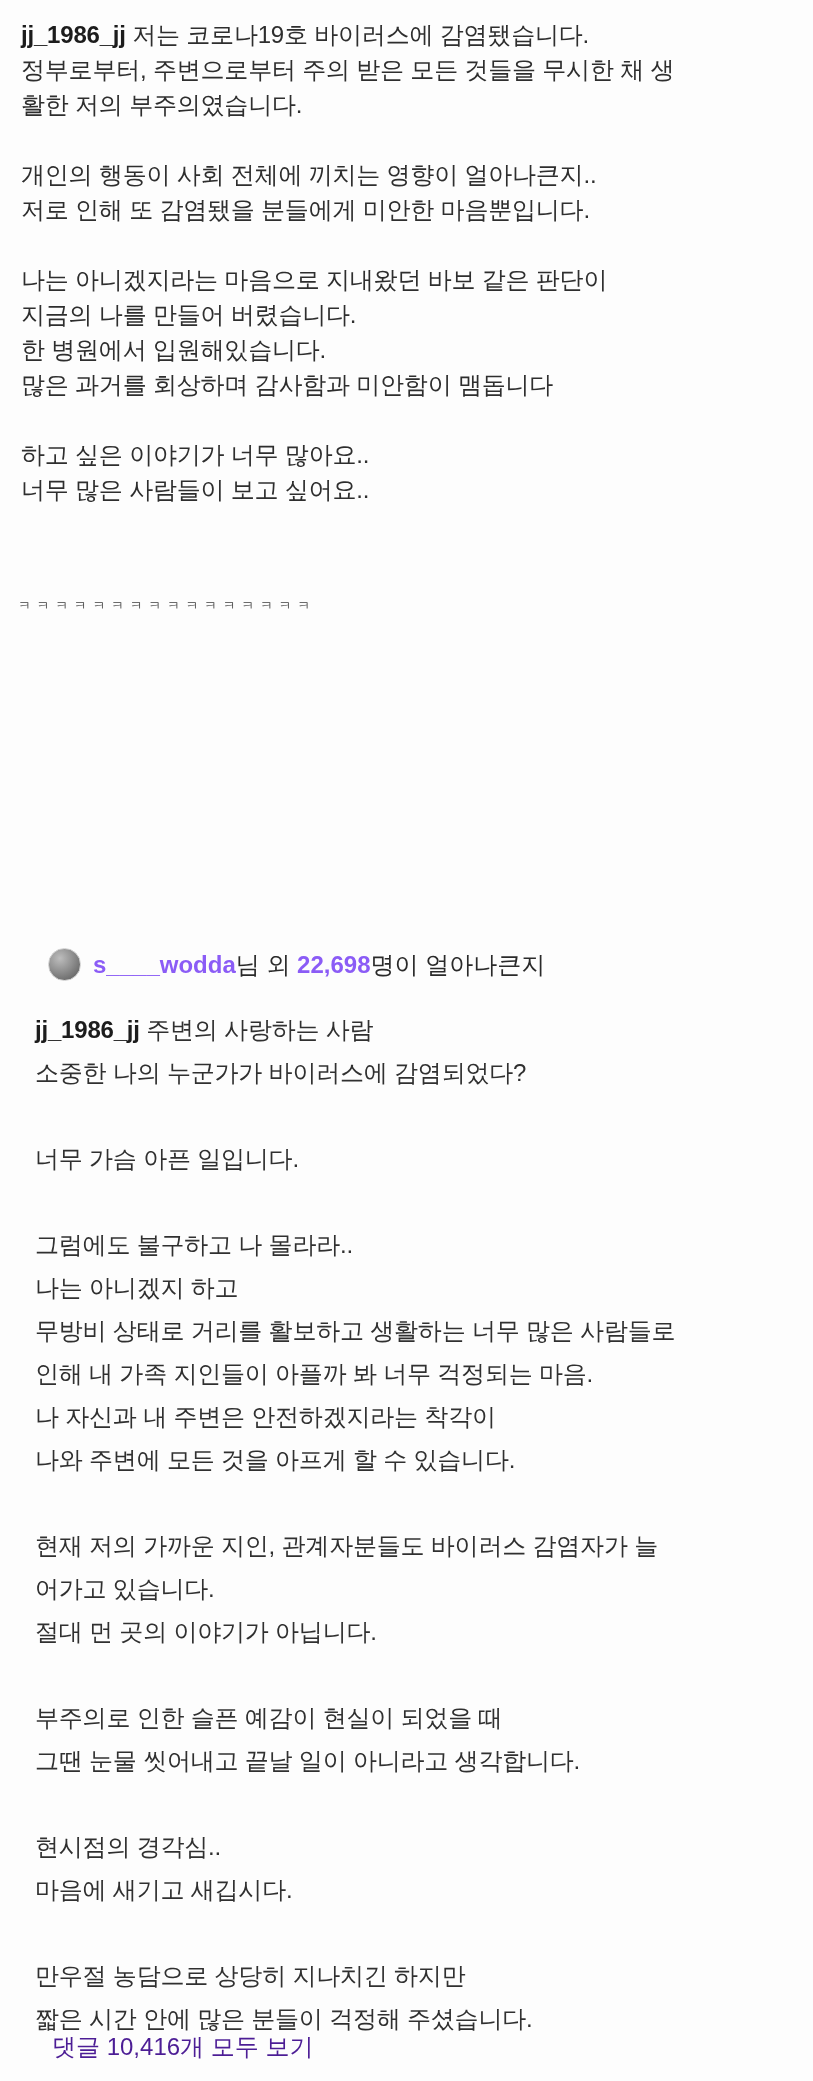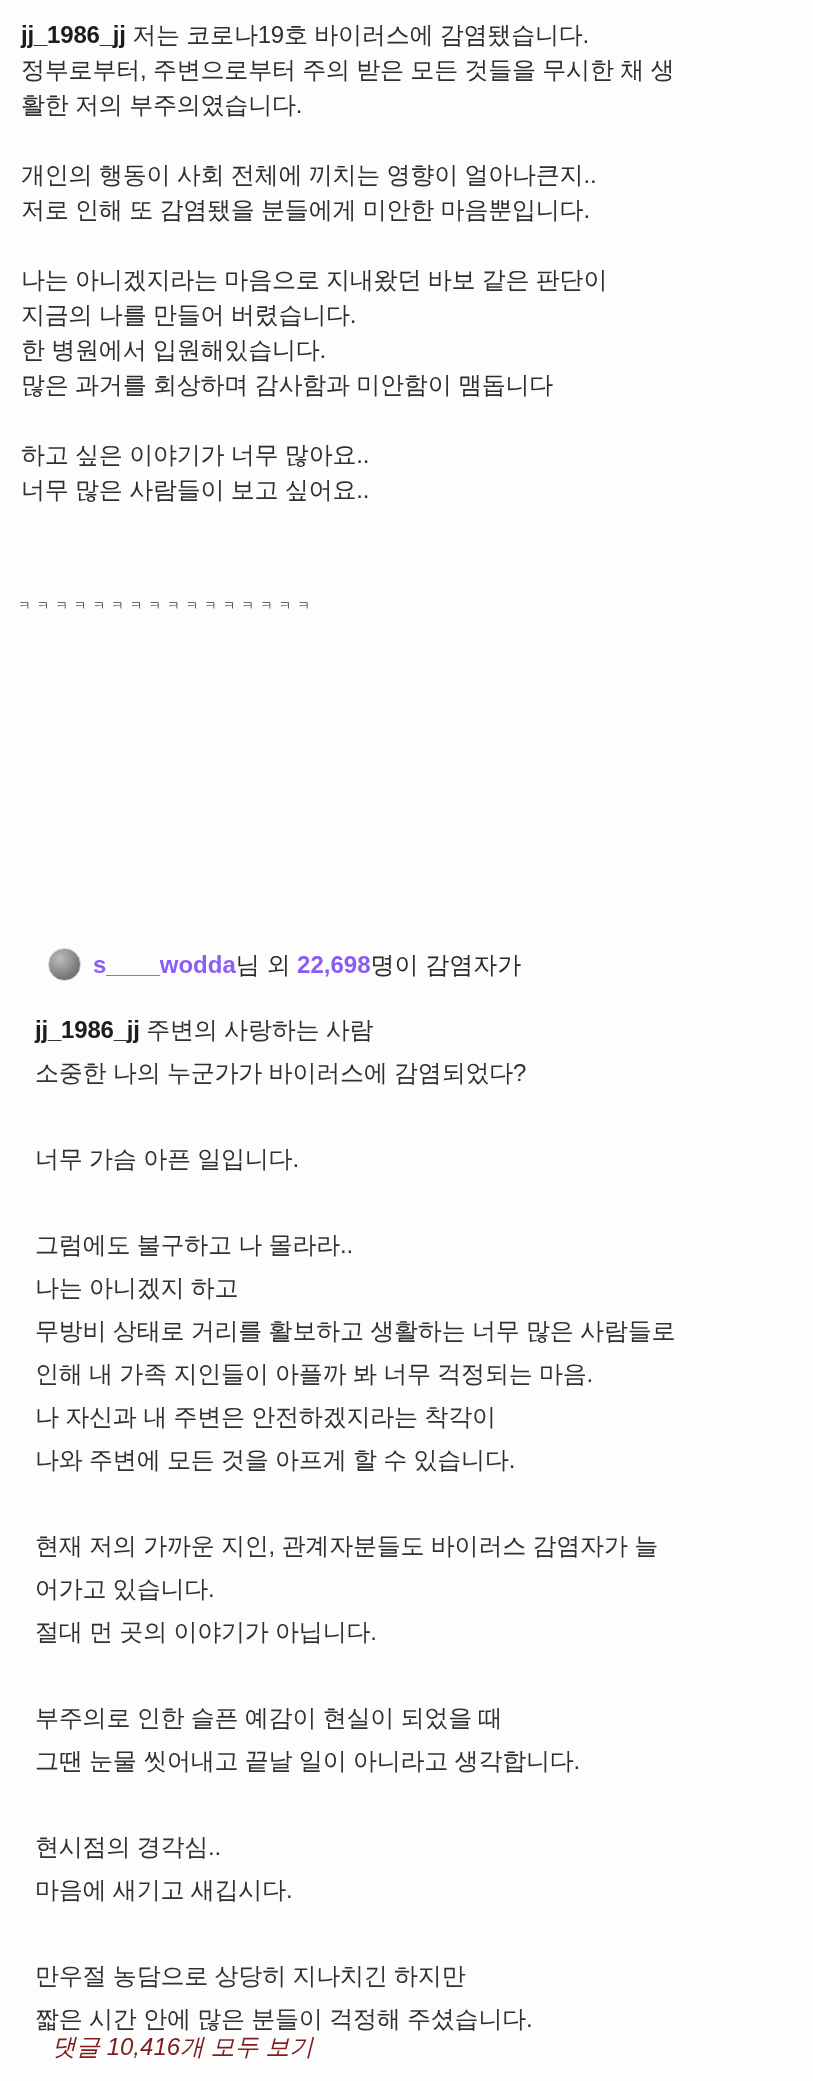--- a/index.html
+++ b/index.html
@@ -28,21 +28,21 @@
     background:radial-gradient(circle at 35% 30%,#bdbdbd 0%,#8f8f8f 45%,#555 100%);
     border:1px solid #cfcfcf;box-sizing:border-box;
   }
   .likes-text b{color:#8b5cf6;}
   .caption{
     position:absolute;top:1008px;left:35px;right:12px;
     font-size:24px;line-height:43px;color:#303030;letter-spacing:-0.2px;
   }
   .comments-link{
     position:absolute;top:2031px;left:52px;
-    font-size:24px;color:#7f1d1d;cursor:pointer;font-style:italic;
+    font-size:24px;color:#4c1d95;cursor:pointer;
   }
   .fab{
     position:absolute;left:757px;top:2011px;width:112px;height:112px;
     border-radius:50%;background:#e2e5f4;cursor:pointer;
   }
   .fab svg{position:absolute;left:17px;top:24px;}
 </style>
 </head>
 <body>
 
@@ -59,21 +59,21 @@
 한 병원에서 입원해있습니다.
 많은 과거를 회상하며 감사함과 미안함이 맴돕니다
 
 하고 싶은 이야기가 너무 많아요..
 너무 많은 사람들이 보고 싶어요..</span></div>
 
   <div class="kek-row">ㅋ ㅋ ㅋ ㅋ ㅋ ㅋ ㅋ ㅋ ㅋ ㅋ ㅋ ㅋ ㅋ ㅋ ㅋ ㅋ</div>
 
   <div class="likes-row">
     <span class="avatar"></span>
-    <span class="likes-text"><b>s____wodda</b><span>님 외 </span><b>22,698</b><span>명이 감염자가</span></span>
+    <span class="likes-text"><b>s____wodda</b><span>님 외 </span><b>22,698</b><span>명이 얼아나큰지</span></span>
   </div>
 
   <div class="caption pre"><b class="uname">jj_1986_jj</b><span> 주변의 사랑하는 사람
 소중한 나의 누군가가 바이러스에 감염되었다?
 
 너무 가슴 아픈 일입니다.
 
 그럼에도 불구하고 나 몰라라..
 나는 아니겠지 하고
 무방비 상태로 거리를 활보하고 생활하는 너무 많은 사람들로 인해 내 가족 지인들이 아플까 봐 너무 걱정되는 마음.

